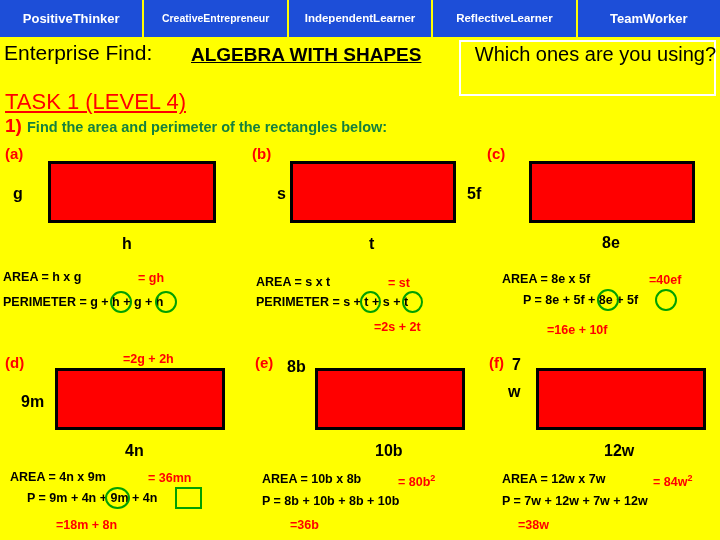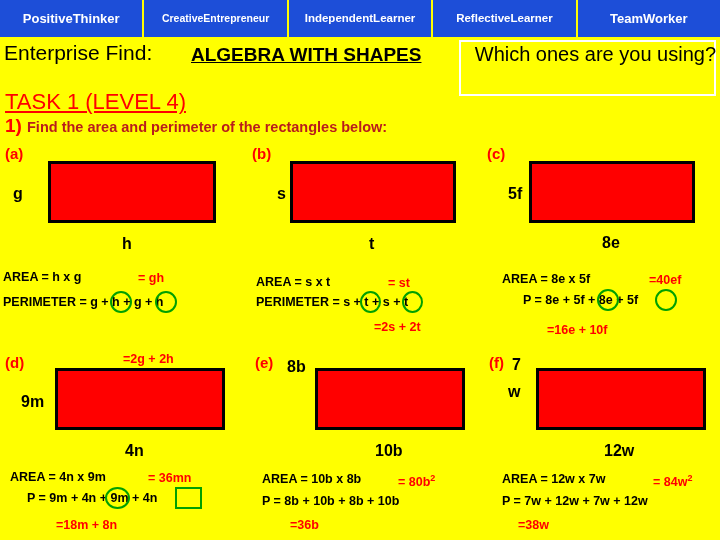--- a/index.html
+++ b/index.html
@@ -62,21 +62,21 @@
     position:absolute;left:5px;top:89px;
     font-size:22px;color:#ff0000;
     text-decoration:underline;
   }
   .q1{
     position:absolute;left:5px;top:115px;
     font-size:19px;color:#ff0000;font-weight:bold;
   }
   .q1-text{
     position:absolute;left:27px;top:119px;
-    font-size:14.5px;color:#b91c1c;font-weight:bold;
+    font-size:14.5px;color:#15803d;font-weight:bold;
   }
 
   
   .t{position:absolute;white-space:nowrap;}
   .lbl{font-size:15px;color:#ff0000;font-weight:bold;}
   .var{font-size:16px;font-weight:bold;color:#000;}
   .small{font-size:12.5px;font-weight:bold;color:#000;}
   .red{color:#ff0000;}
   .sup{font-size:9px;vertical-align:super;}
 
@@ -153,21 +153,21 @@
 <div class="t var" style="left:369px;top:235px;">t</div>
 <div class="t small" style="left:256px;top:275px;">AREA = s x t</div>
 <div class="t small red" style="left:388px;top:276px;">= st</div>
 <div class="t small" style="left:256px;top:295px;">PERIMETER = s + t + s + t</div>
 <div class="circ" style="left:360px;top:291px;width:21px;height:22px;"></div>
 <div class="circ" style="left:402px;top:291px;width:21px;height:22px;"></div>
 <div class="t small red" style="left:374px;top:320px;">=2s + 2t</div>
 
 <div class="t lbl" style="left:487px;top:145px;">(c)</div>
 <div class="rect" style="left:529px;top:161px;width:166px;height:62px;"></div>
-<div class="t var" style="left:508px;top:185px;">5f</div>
+<div class="t var" style="left:467px;top:185px;">5f</div>
 <div class="t var" style="left:602px;top:234px;">8e</div>
 <div class="t small" style="left:502px;top:272px;">AREA = 8e x 5f</div>
 <div class="t small red" style="left:649px;top:273px;">=40ef</div>
 <div class="t small" style="left:523px;top:293px;">P = 8e + 5f + 8e + 5f</div>
 <div class="circ" style="left:597px;top:289px;width:22px;height:22px;"></div>
 <div class="circ" style="left:655px;top:289px;width:22px;height:22px;"></div>
 <div class="t small red" style="left:547px;top:323px;">=16e + 10f</div>
 
 <div class="t lbl" style="left:5px;top:354px;">(d)</div>
 <div class="rect" style="left:55px;top:368px;width:170px;height:62px;"></div>

